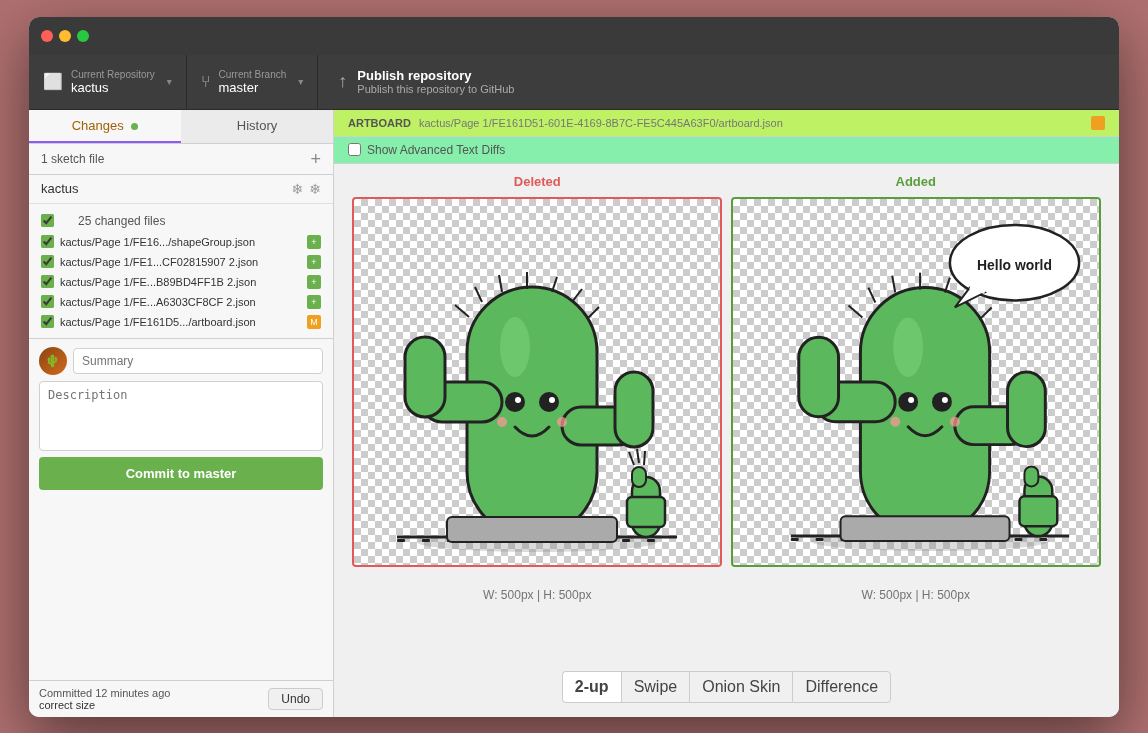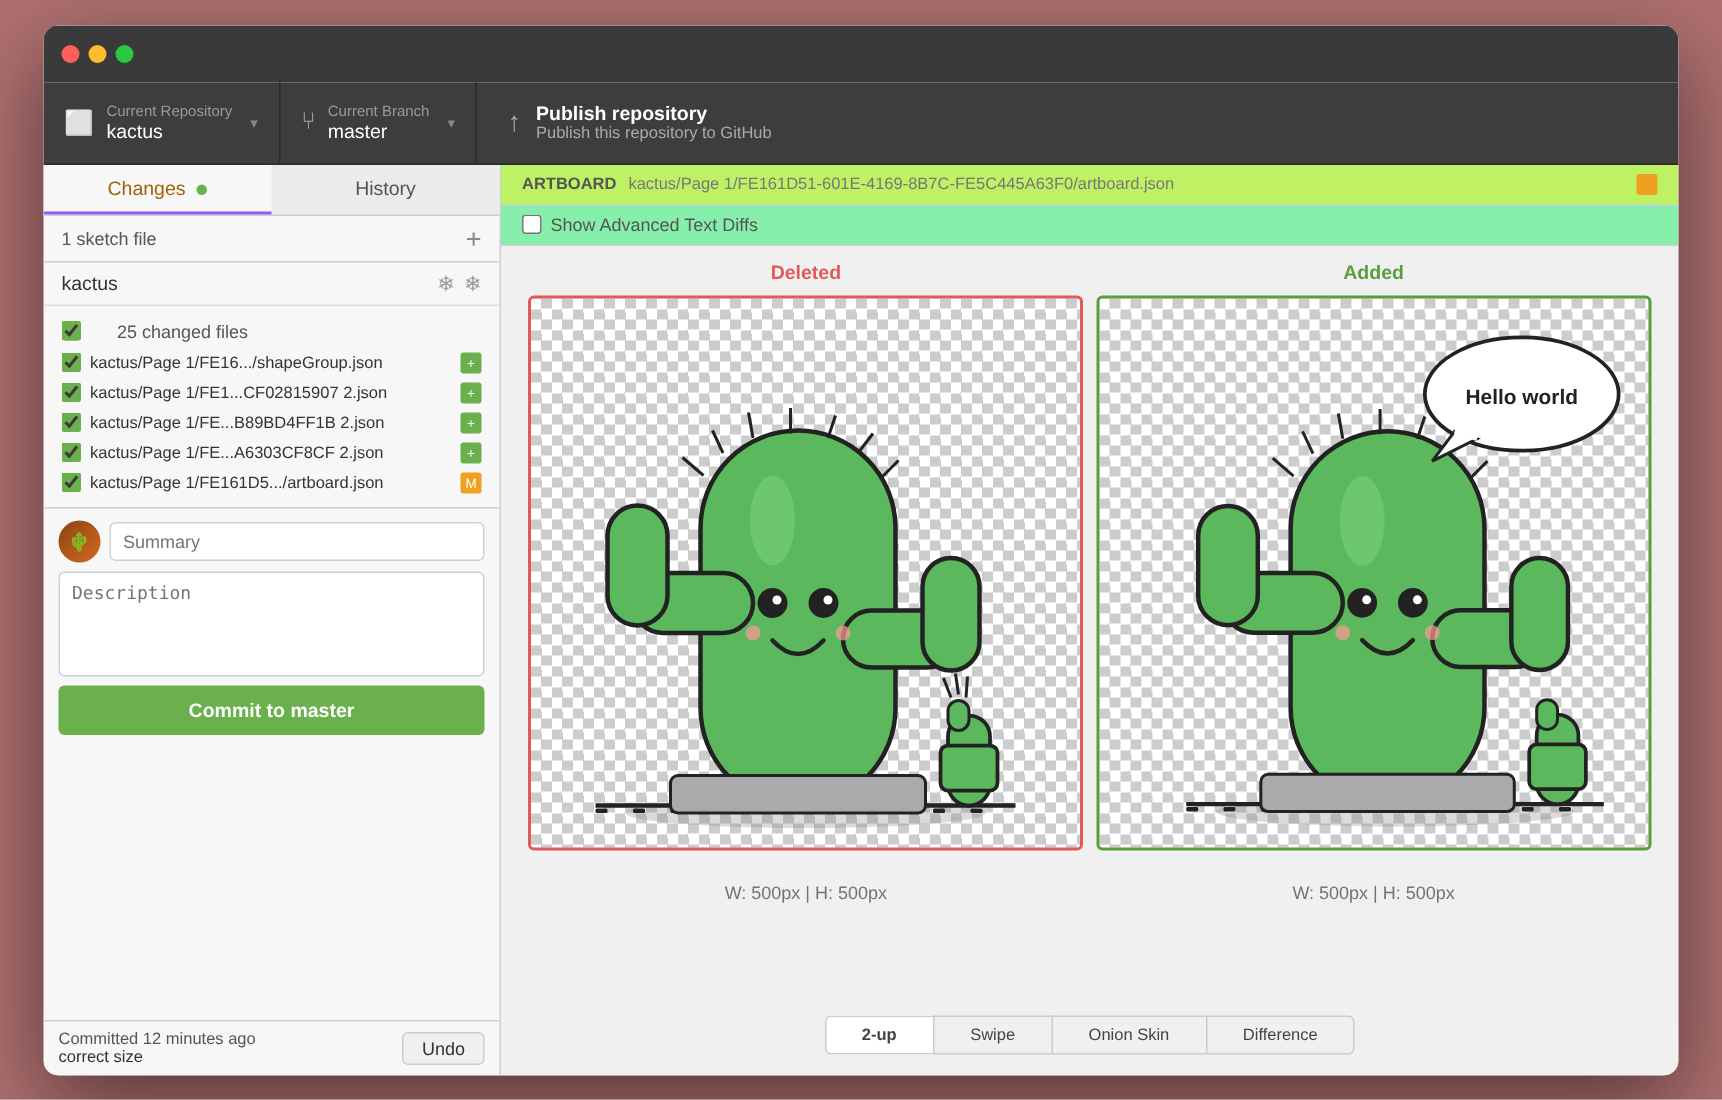--- a/index.html
+++ b/index.html
@@ -399,24 +399,24 @@
 
     
     .view-controls {
       display: flex;
       justify-content: center;
       align-items: center;
       padding: 10px 0 14px 0;
       gap: 0;
     }
     .view-btn {
-      padding: 6px 24px;
+      padding: 6px 12px;
       border: 1px solid #ccc;
       background: #f0f0f0;
-      font-size: 11px;
+      font-size: 16px;
       color: #444;
       cursor: pointer;
       border-right: none;
       margin-top: 20px;
     }
     .view-btn:first-child { border-radius: 4px 0 0 4px; }
     .view-btn:last-child { border-radius: 0 4px 4px 0; border-right: 1px solid #ccc; }
     .view-btn.active {
       background: #fff;
       font-weight: 600;

